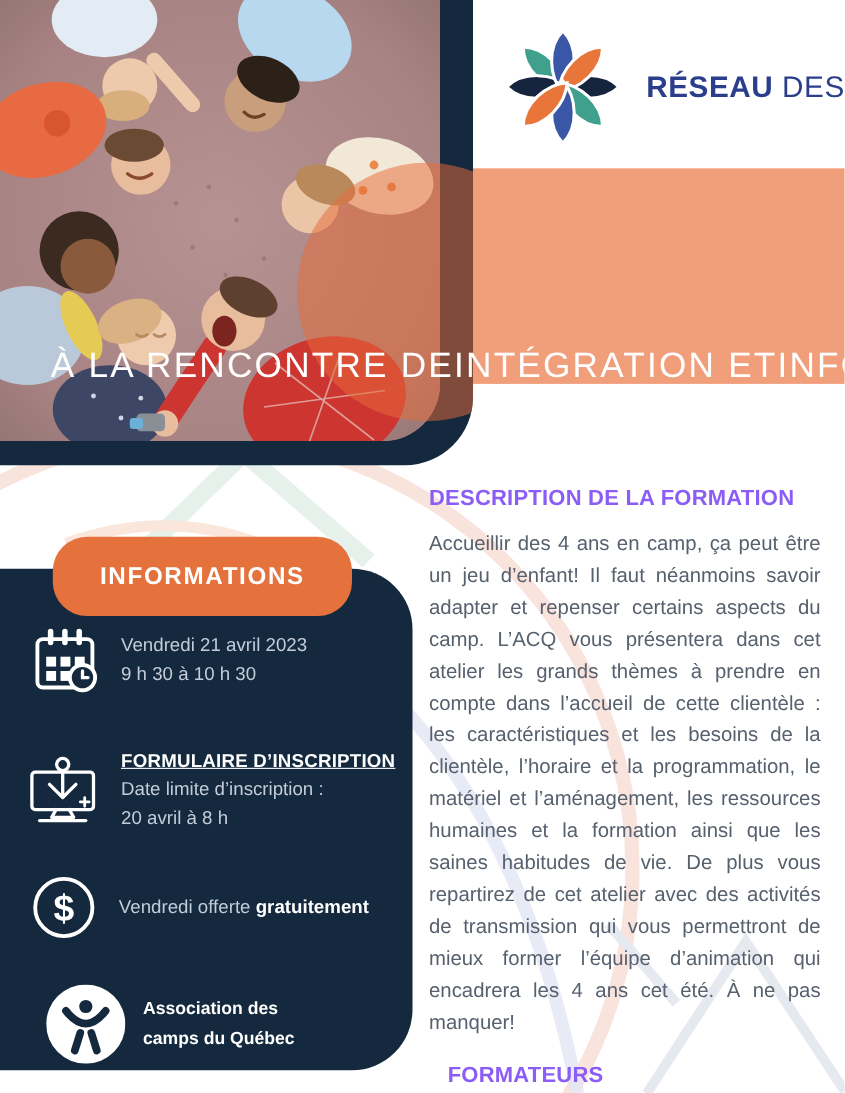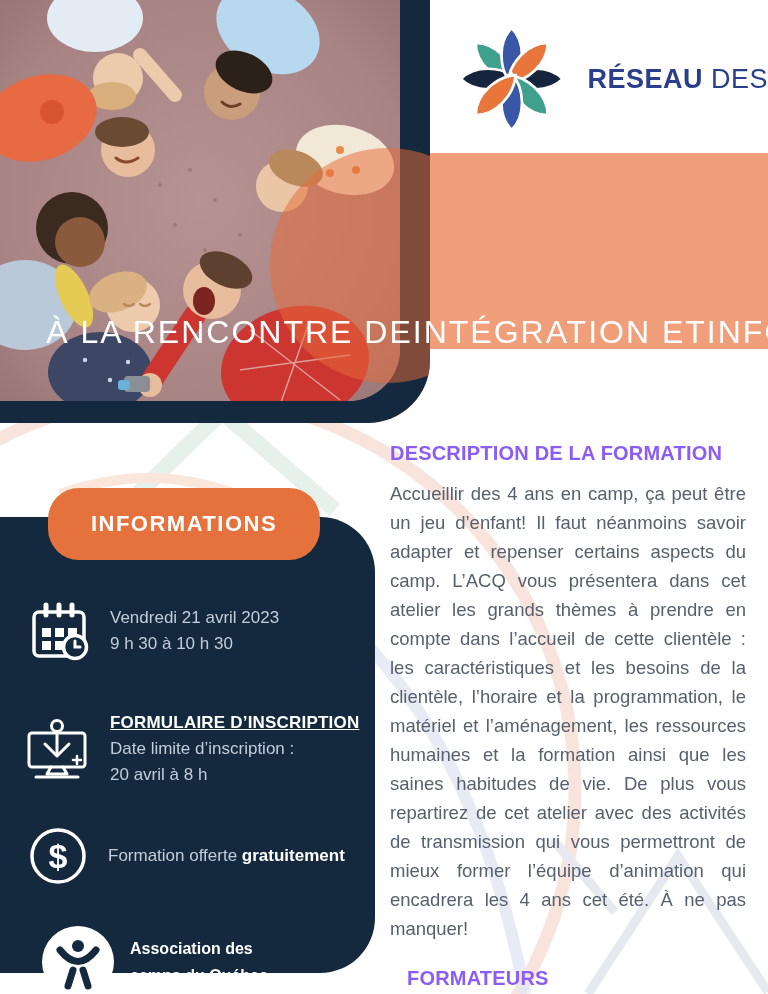--- a/index.html
+++ b/index.html
@@ -44,21 +44,21 @@
   
   .sidebar{
     position:absolute;left:0;top:517px;width:375px;height:456px;z-index:2;
     background:#14293E;border-top-right-radius:55px;border-bottom-right-radius:55px;
   }
   .pill{
     position:absolute;left:48px;top:488px;width:272px;height:72px;z-index:4;
     background:#E5713C;border-radius:31px;display:flex;align-items:center;justify-content:center;
     color:#ffffff;font-weight:bold;font-size:22px;letter-spacing:1.5px;cursor:pointer;
   }
-  .side-row{position:absolute;display:flex;align-items:center;gap:20px;left:28px;margin-top:31px;}
+  .side-row{position:absolute;display:flex;align-items:center;gap:20px;left:28px;}
   .side-row .txt{color:#C3CDDA;font-size:17px;line-height:26px;}
   .form-title{color:#ffffff;font-weight:bold;font-size:17px;text-decoration:underline;letter-spacing:0.2px;cursor:pointer;}
   .grat-bold{color:#ffffff;font-weight:bold;}
   .acq-name{color:#ffffff;font-size:16px;line-height:27px;font-weight:bold;}
   .icon-box{flex:0 0 auto;display:flex;align-items:center;justify-content:center;}
   
   .content{position:absolute;left:390px;top:442px;width:356px;z-index:1;}
   .teal-h{margin:0;font-size:20px;font-weight:700;color:#8b5cf6;letter-spacing:0.2px;}
   .body-p{margin:14px 0 0 0;font-size:18.5px;line-height:29px;color:#57616E;text-align:justify;}
   .form-h{margin:24px 0 0 17px;}
@@ -230,21 +230,21 @@
     </div>
 
     <div class="side-row" style="top:278px;">
       <span class="icon-box">
         <svg width="60" height="60" viewBox="0 0 60 60">
           <circle cx="30" cy="30" r="26" fill="none" stroke="#ffffff" stroke-width="3.5"></circle>
           <text x="30" y="42" text-anchor="middle" font-size="34" font-weight="bold" fill="#ffffff" font-family="Liberation Sans, sans-serif">$</text>
         </svg>
       </span>
       <span class="txt">
-        <span>Formation offerte </span><span class="grat-bold">gratuitement</span>
+        <span>Vendredi offerte </span><span class="grat-bold">gratuitement</span>
       </span>
     </div>
 
     <div class="side-row" style="top:378px;left:42px;gap:16px;">
       <span class="icon-box">
         <svg width="72" height="72" viewBox="0 0 72 72">
           <circle cx="36" cy="36" r="36" fill="#ffffff"></circle>
           <circle cx="36" cy="20" r="6" fill="#14293E"></circle>
           <path d="M18 24 Q36 47 54 24" fill="none" stroke="#14293E" stroke-width="7" stroke-linecap="round"></path>
           <path d="M31 44 L26 60 M41 44 L46 60" fill="none" stroke="#14293E" stroke-width="7" stroke-linecap="round"></path>

